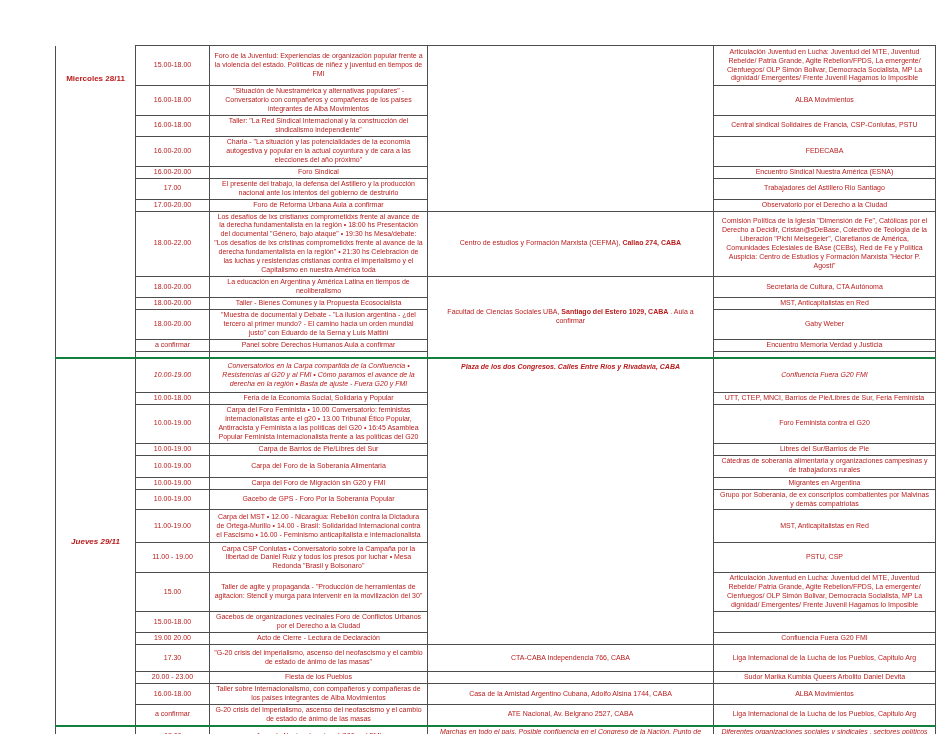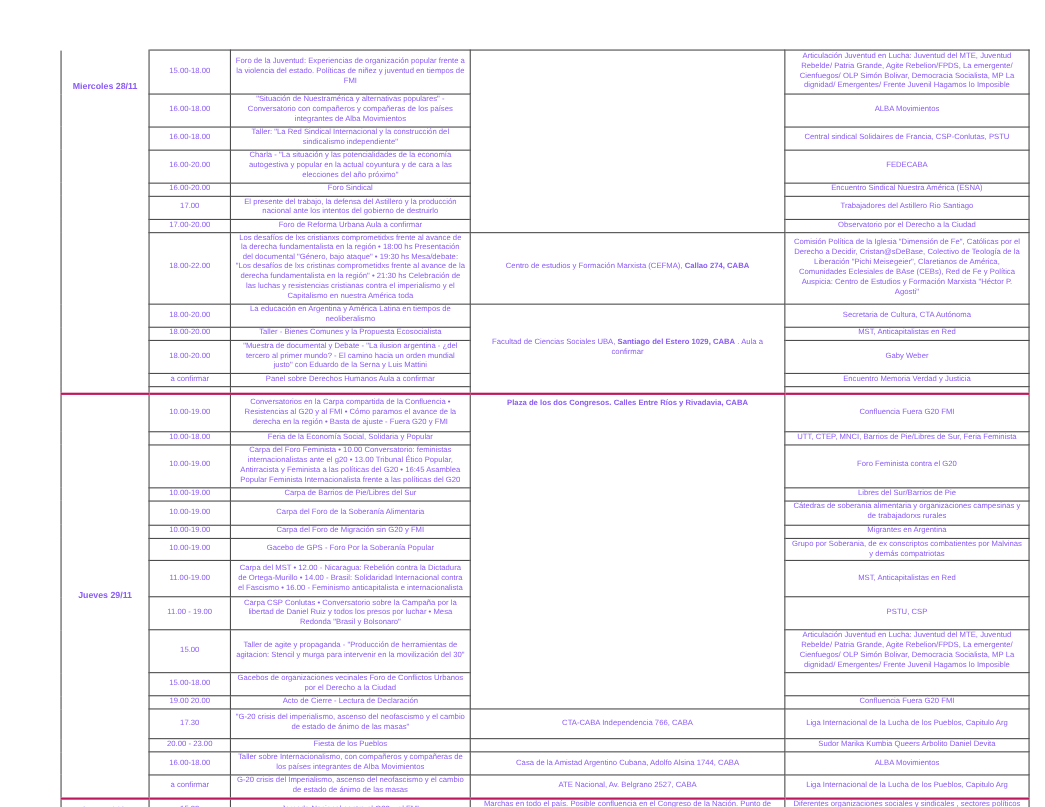--- a/index.html
+++ b/index.html
@@ -1,35 +1,35 @@
 <!DOCTYPE html>
 <html><head>
 <meta charset="utf-8">
 <style>
   html,body{margin:0;padding:0;background:#ffffff;}
   .page{
     position:relative;width:950px;height:734px;background:#ffffff;overflow:hidden;
-    font-family:"Liberation Sans",sans-serif;color:#8b5cf6;
+    font-family:"Liberation Sans",sans-serif;color:#b91c1c;
   }
   table.schedule{
     position:absolute;left:55px;top:45px;width:880px;
     border-collapse:collapse;table-layout:fixed;
   }
   td{
     border:1px solid #4d4d4d;
     font-size:7px;line-height:1.28;
     text-align:center;vertical-align:middle;
     padding:1px 4px;
     word-wrap:break-word;
   }
   td.day{font-weight:bold;font-size:8px;}
   td.day.vtop{vertical-align:top;padding-top:28px;}
   td.no-top{border-top:none;}
   td.loc-top{vertical-align:top;padding-top:4px;}
-  tr.section-start td{border-top:2px solid #be185d;}
+  tr.section-start td{border-top:2px solid #15803d;font-style:italic;}
   tbody tr:last-child td{border-bottom:2px solid #3f3f3f;}
 </style>
 </head>
 <body>
 
 <div class="page">
   <table class="schedule">
     <colgroup>
       <col style="width:80px">
       <col style="width:74px">

